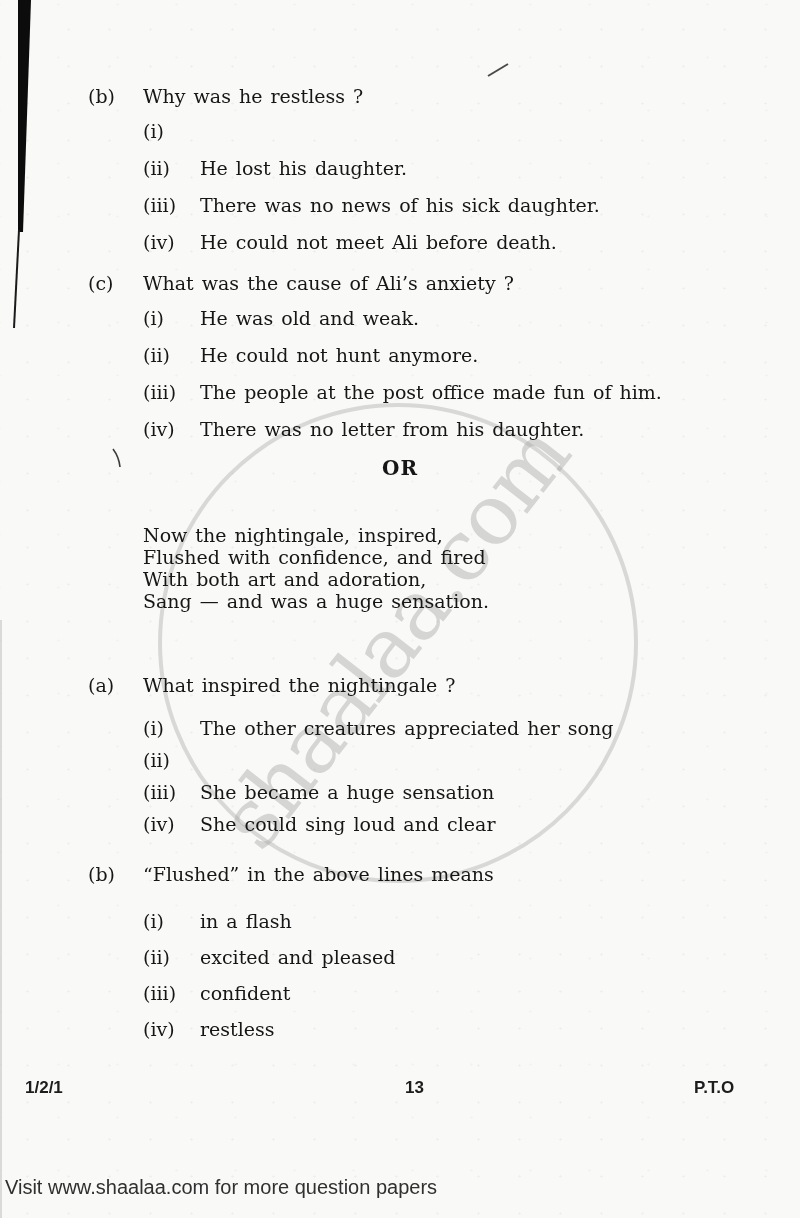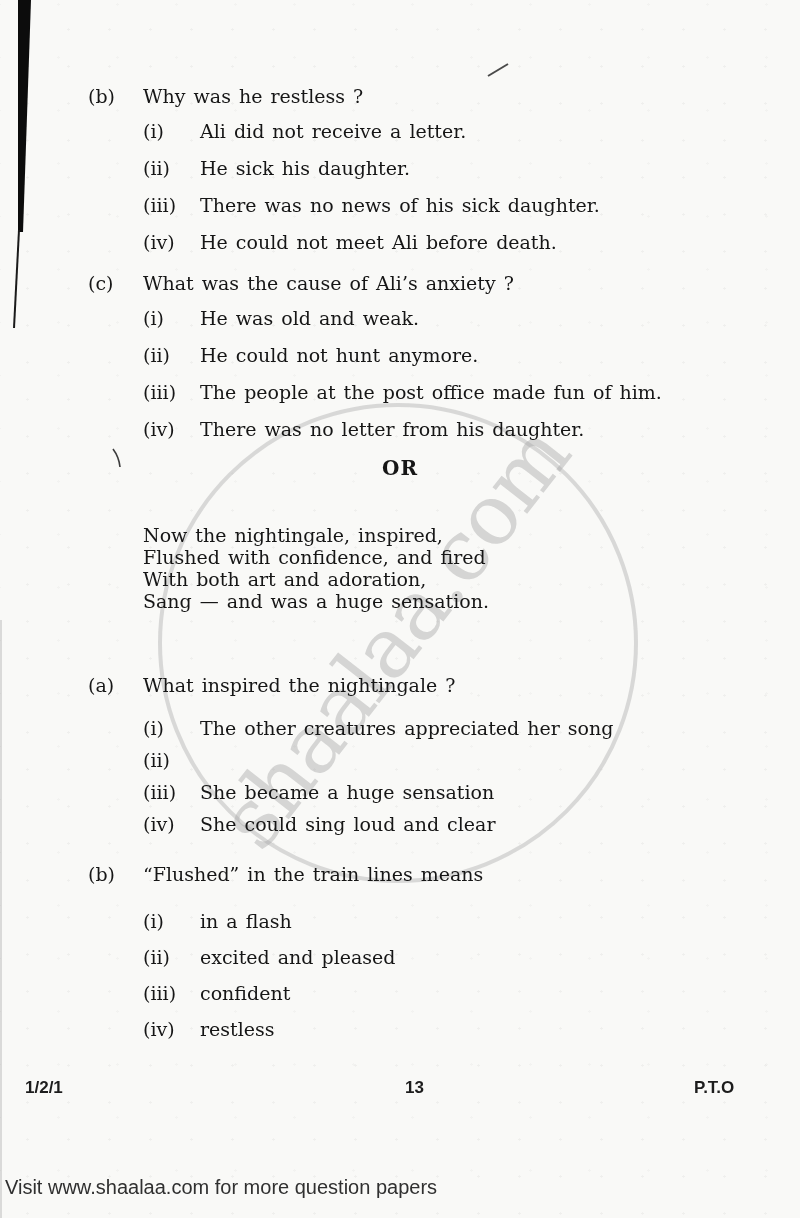--- a/index.html
+++ b/index.html
@@ -100,25 +100,24 @@
   <div class="content">
 
     <div class="sec" style="top:85px;">
       <div class="line q-line">
         <span class="q-label">(b)</span>
         <span>Why was he restless ?</span>
       </div>
       <div class="opts">
         <div class="line opt m13">
           <span class="opt-label">(i)</span>
-          <span>Ali did not receive a letter.</span>
-        </div>
-        <div class="line opt m15">
-          <span class="opt-label">(ii)</span>
-          <span>He sick his daughter.</span>
+        </div>
+        <div class="line opt m15">
+          <span class="opt-label">(ii)</span>
+          <span>He lost his daughter.</span>
         </div>
         <div class="line opt m15">
           <span class="opt-label">(iii)</span>
           <span>There was no news of his sick daughter.</span>
         </div>
         <div class="line opt m15">
           <span class="opt-label">(iv)</span>
           <span>He could not meet Ali before death.</span>
         </div>
       </div>
@@ -178,21 +177,21 @@
         <div class="line opt m10">
           <span class="opt-label">(iv)</span>
           <span>She could sing loud and clear</span>
         </div>
       </div>
     </div>
 
     <div class="sec" style="top:863px;">
       <div class="line q-line">
         <span class="q-label">(b)</span>
-        <span>“Flushed” in the train lines means</span>
+        <span>“Flushed” in the above lines means</span>
       </div>
       <div class="opts">
         <div class="line opt m25">
           <span class="opt-label">(i)</span>
           <span>in a flash</span>
         </div>
         <div class="line opt m14">
           <span class="opt-label">(ii)</span>
           <span>excited and pleased</span>
         </div>

